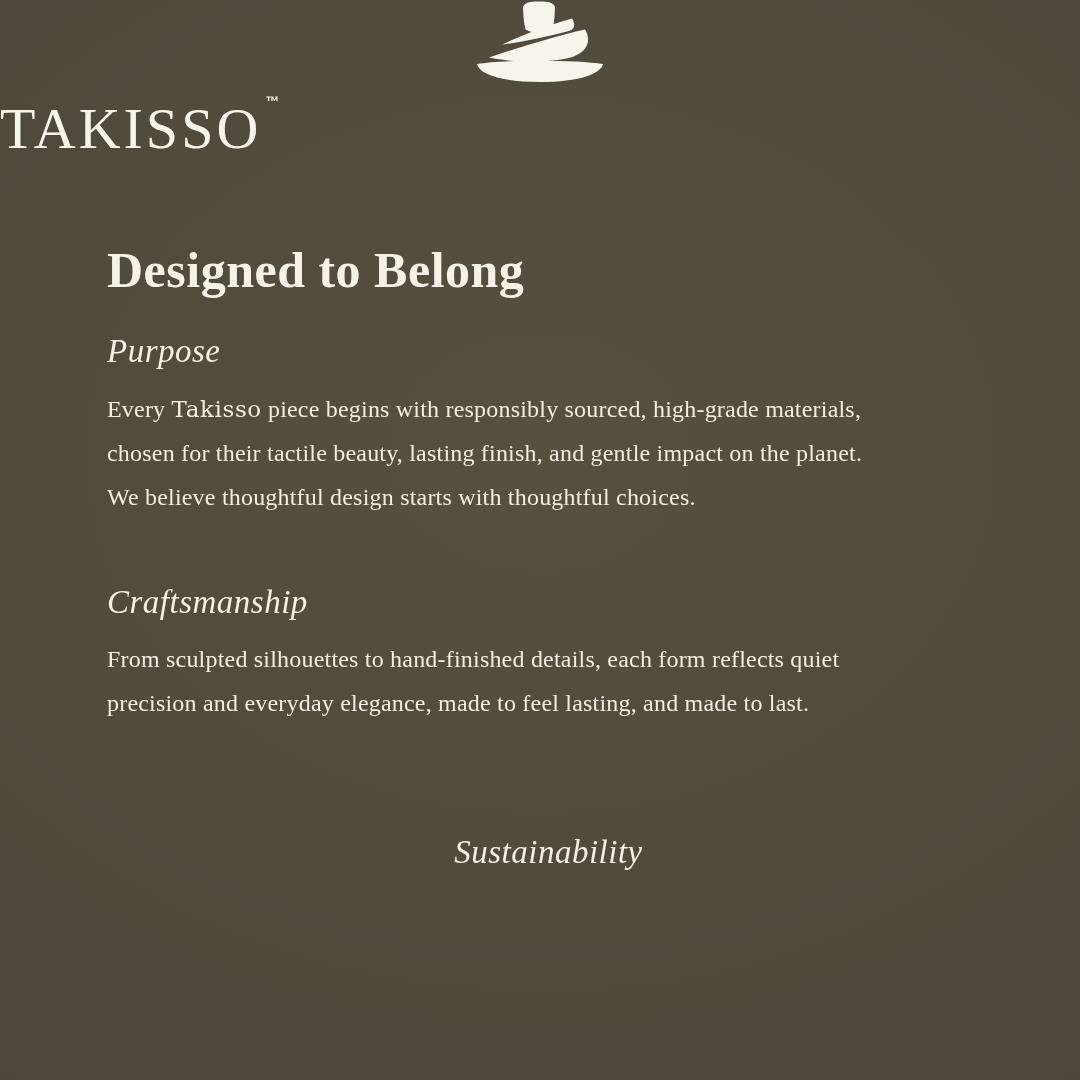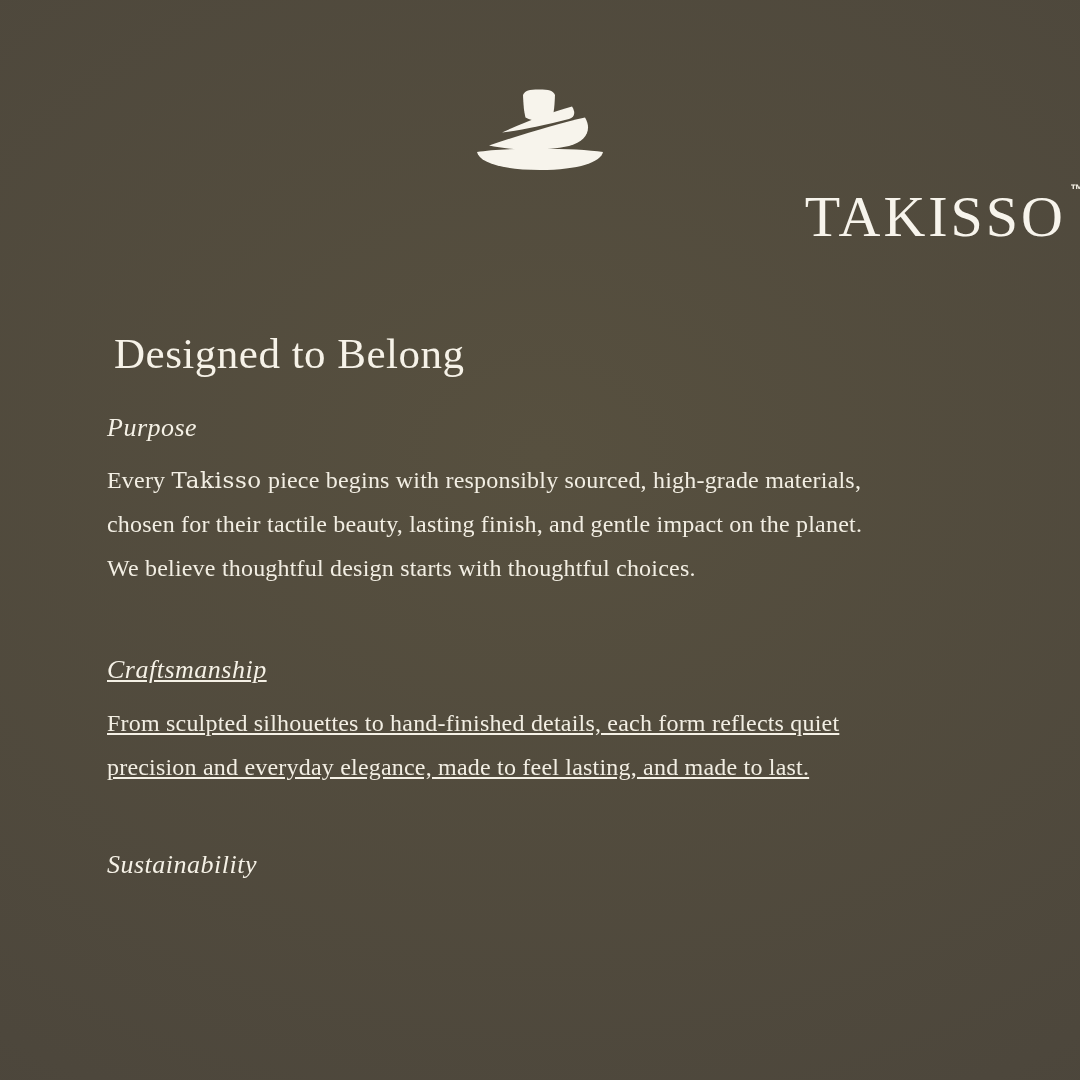--- a/index.html
+++ b/index.html
@@ -13,22 +13,21 @@
     height: 1080px;
     overflow: hidden;
     background: radial-gradient(120% 95% at 50% 42%, #57503f 0%, #4d473c 70%, #48423a 100%);
     font-family: "Liberation Serif", serif;
     color: #f5f1e6;
     -webkit-font-smoothing: antialiased;
   }
 
   
   .logo-block {
-    padding-top: 88px;
-    text-align: right;
+    text-align: left;
   }
   .logo-icon {
     display: block;
     margin: 0 auto;
   }
   .wordmark-row {
     margin-top: 16px;
     line-height: 1;
     white-space: nowrap;
   }
@@ -48,39 +47,39 @@
     left: 4px;
     font-family: "Liberation Sans", sans-serif;
     font-weight: bold;
   }
 
   
   .content {
     margin: 84px 90px 0 107px;
   }
   .headline {
-    margin: 7px;
-    font-size: 43px;
-    font-weight: 400;
+    margin: 0;
+    font-size: 50px;
+    font-weight: 700;
     letter-spacing: 0.5px;
     line-height: 1.12;
     color: #f6f2e8;
   }
   .section-title {
     margin: 0;
-    font-size: 26px;
+    font-size: 33px;
     font-style: italic;
     font-weight: 400;
     letter-spacing: 0.5px;
     line-height: 1.2;
     color: #f5f1e6;
   }
   .section-purpose { margin-top: 34px; }
-  .section-craftsmanship { margin-top: 64px; text-decoration: underline; }
-  .section-sustainability { margin-top: 60px; }
+  .section-craftsmanship { margin-top: 64px; }
+  .section-sustainability { margin-top: 108px; text-align: center; }
   .body-text {
     margin: 15px 0 0 0;
     font-size: 24px;
     line-height: 44px;
     letter-spacing: 0.2px;
     white-space: pre-line;
     color: #f2eee3;
     max-width: 940px;
   }
   .brand-inline {

